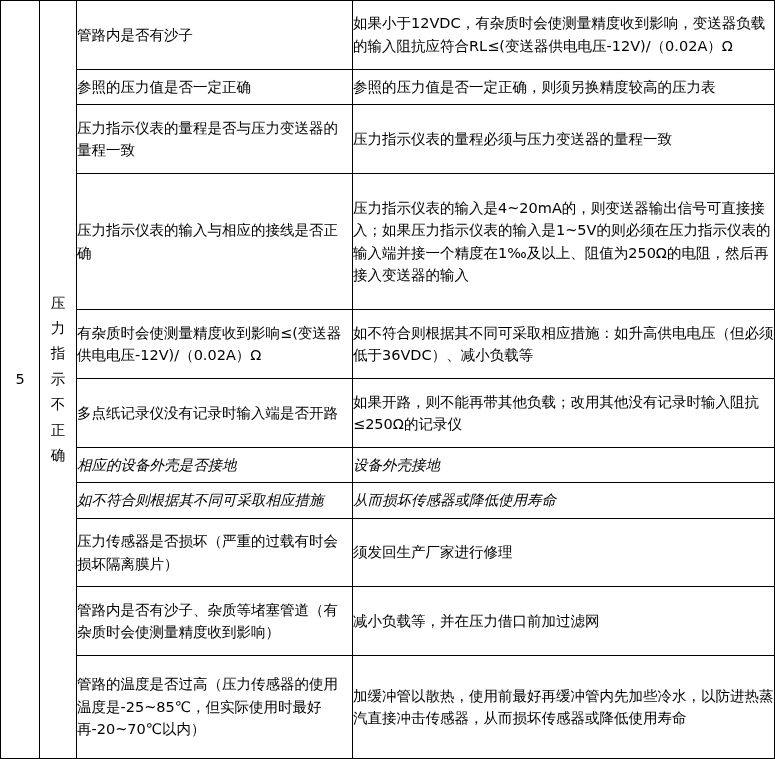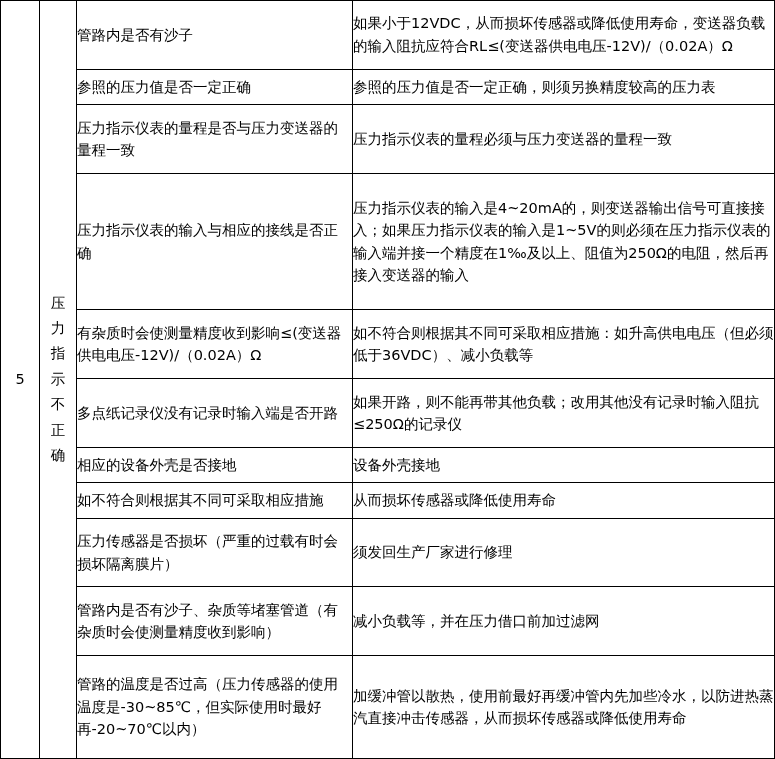--- a/index.html
+++ b/index.html
@@ -50,20 +50,21 @@
   td.col-answer {
     padding: 8px 12px 8px 14px;
   }
   .cell-text {
     display: block;
   }
   
   .pad-tight {
     padding-top: 6px;
     padding-bottom: 6px;
+    font-style: italic;
   }
 </style>
 </head>
 <body>
 
 <table class="doc-table">
   <tbody>
     <tr>
       <td class="col-index" rowspan="11">
         <span class="cell-text">5</span>
@@ -74,21 +75,21 @@
         <span class="vert-text">指</span>
         <span class="vert-text">示</span>
         <span class="vert-text">不</span>
         <span class="vert-text">正</span>
         <span class="vert-text">确</span>
       </td>
       <td class="col-question">
         <span class="cell-text">管路内是否有沙子</span>
       </td>
       <td class="col-answer">
-        <span class="cell-text">如果小于12VDC，从而损坏传感器或降低使用寿命，变送器负载的输入阻抗应符合RL≤(变送器供电电压-12V)/（0.02A）Ω</span>
+        <span class="cell-text">如果小于12VDC，有杂质时会使测量精度收到影响，变送器负载的输入阻抗应符合RL≤(变送器供电电压-12V)/（0.02A）Ω</span>
       </td>
     </tr>
     <tr>
       <td class="col-question">
         <span class="cell-text">参照的压力值是否一定正确</span>
       </td>
       <td class="col-answer">
         <span class="cell-text">参照的压力值是否一定正确，则须另换精度较高的压力表</span>
       </td>
     </tr>
@@ -151,20 +152,20 @@
     <tr>
       <td class="col-question">
         <span class="cell-text">管路内是否有沙子、杂质等堵塞管道（有杂质时会使测量精度收到影响）</span>
       </td>
       <td class="col-answer">
         <span class="cell-text">减小负载等，并在压力借口前加过滤网</span>
       </td>
     </tr>
     <tr>
       <td class="col-question">
-        <span class="cell-text">管路的温度是否过高（压力传感器的使用温度是-30~85℃，但实际使用时最好再-20~70℃以内）</span>
+        <span class="cell-text">管路的温度是否过高（压力传感器的使用温度是-25~85℃，但实际使用时最好再-20~70℃以内）</span>
       </td>
       <td class="col-answer">
         <span class="cell-text">加缓冲管以散热，使用前最好再缓冲管内先加些冷水，以防进热蒸汽直接冲击传感器，从而损坏传感器或降低使用寿命</span>
       </td>
     </tr>
   </tbody>
 </table>
 
 </body></html>

